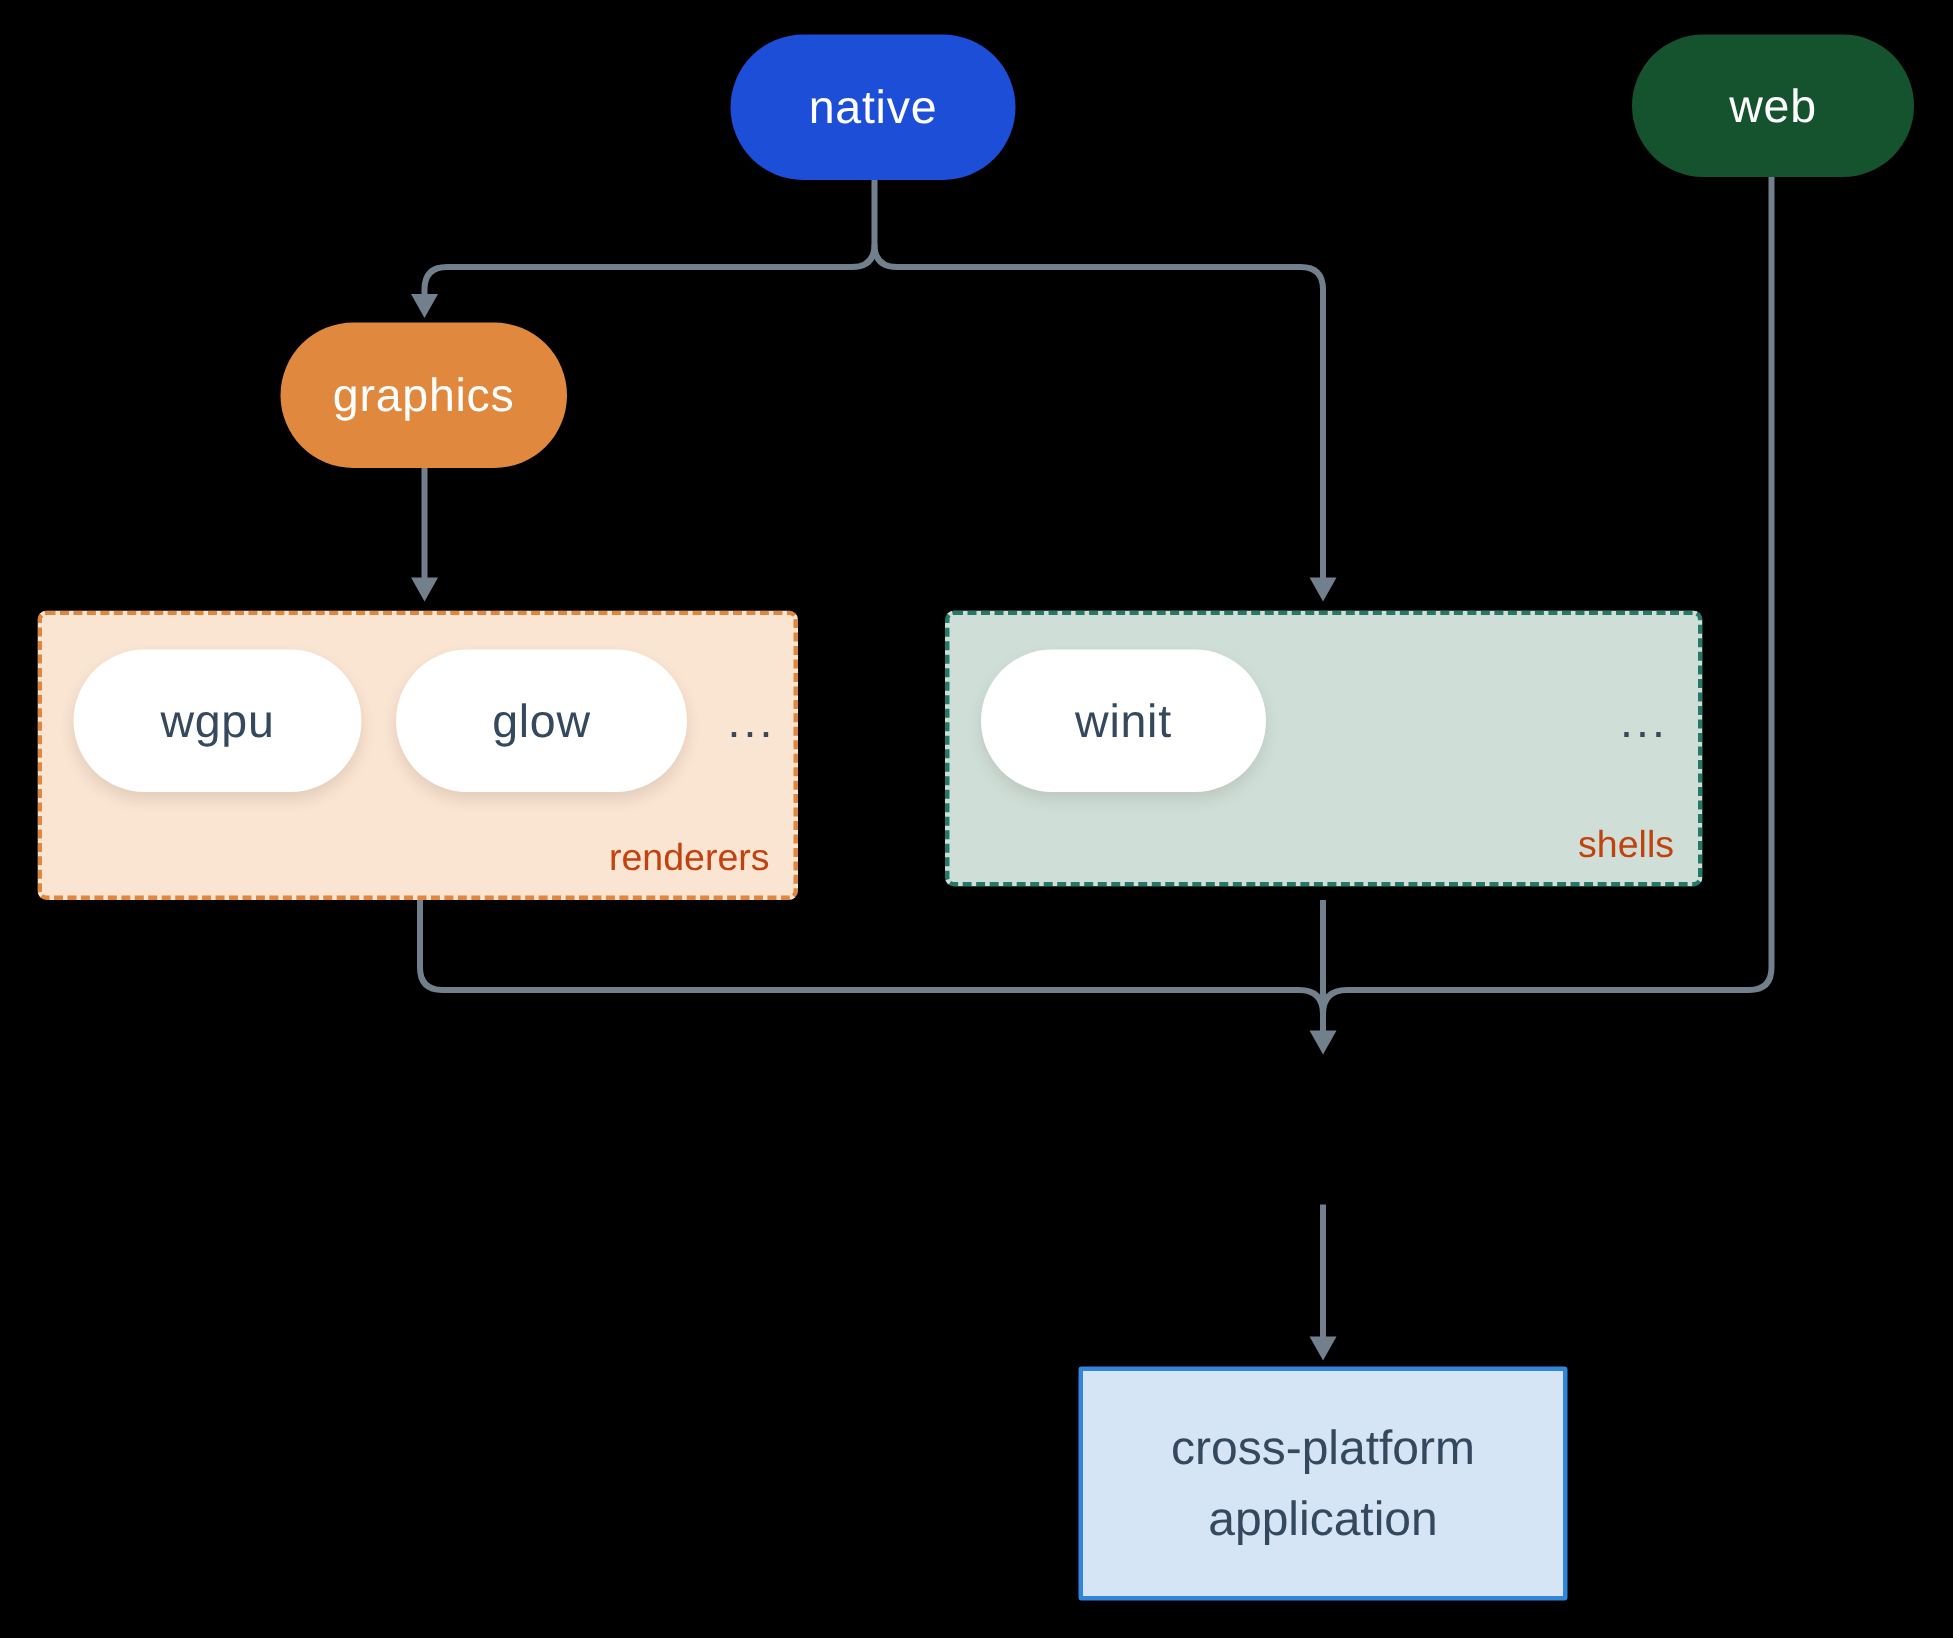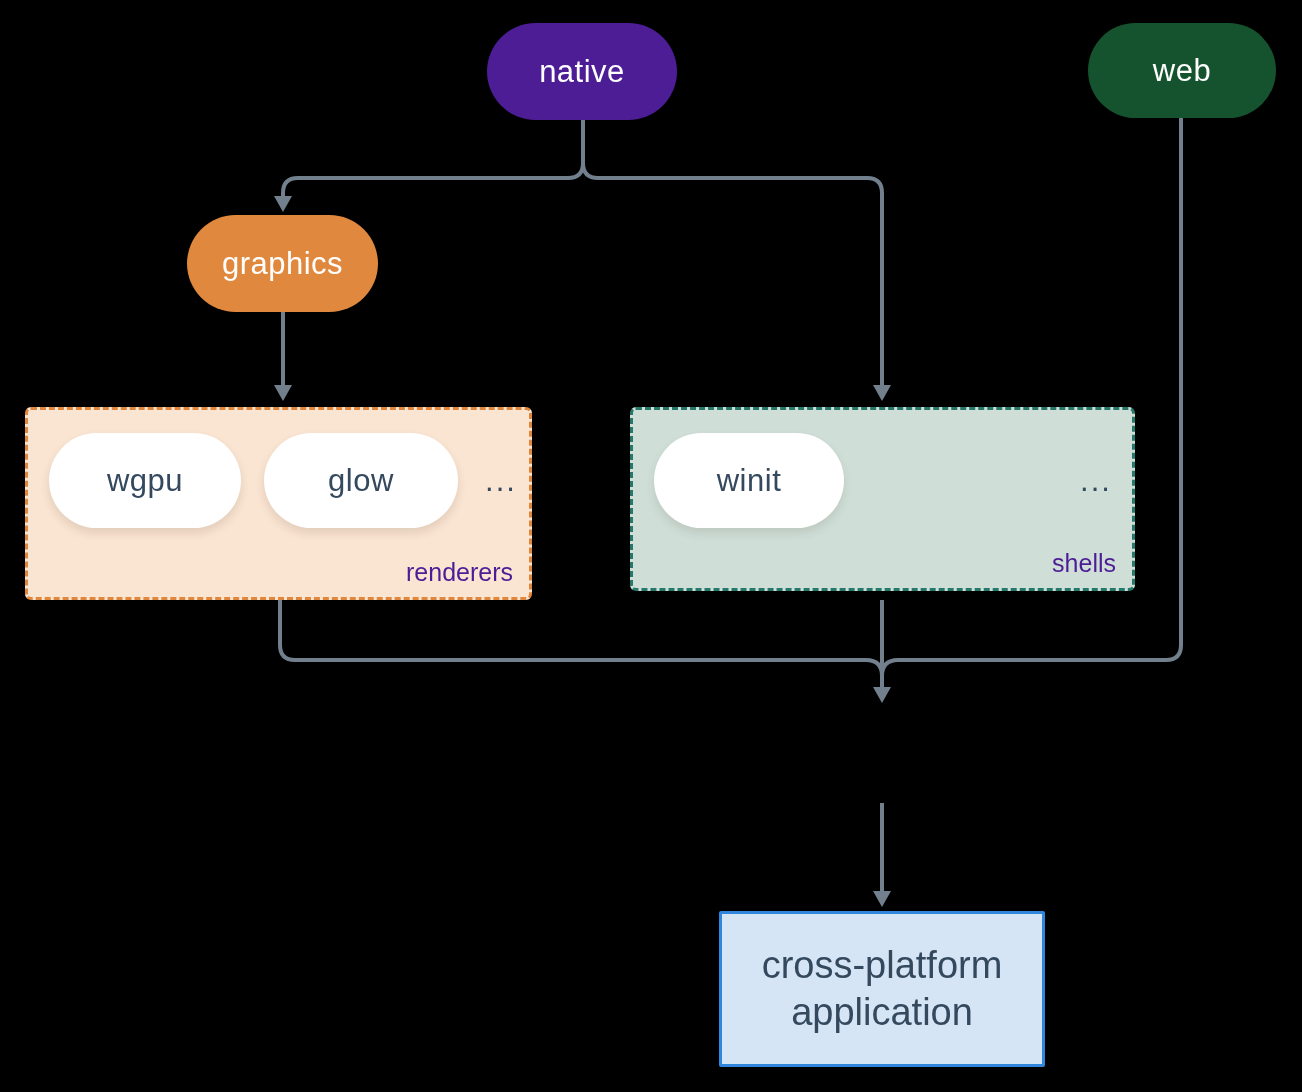--- a/index.html
+++ b/index.html
@@ -38,21 +38,21 @@
     border-radius: 999px;
     font-size: 31px;
     letter-spacing: 0.5px;
   }
   .pill.colored { color: #FFFFFF; }
   .pill.white {
     background: #FFFFFF;
     color: #35495E;
     box-shadow: 0 5px 10px rgba(60, 40, 20, 0.12);
   }
-  .node-native  { left: 487px; top: 23px;  width: 190px; height: 97px; background: #4c1d95; }
+  .node-native  { left: 487px; top: 23px;  width: 190px; height: 97px; background: #1d4ed8; }
   .node-web     { left: 1088px; top: 23px; width: 188px; height: 95px; background: #14532d; }
   .node-graphics{ left: 187px; top: 215px; width: 191px; height: 97px; background: #E0883D; }
   .node-iced    { left: 785px; top: 707px; width: 193px; height: 96px; background: #2B87D5; }
   .group {
     position: absolute;
     box-sizing: border-box;
     border-radius: 6px;
     text-decoration: underline;
   }
   .group-renderers {
@@ -81,37 +81,37 @@
     color: #35495E;
     font-size: 31px;
     letter-spacing: 2px;
   }
   .ellipsis-renderers { left: 448px; }
   .ellipsis-shells    { left: 438px; }
   .group-label {
     position: absolute;
     right: 16px;
     bottom: 10px;
-    color: #4c1d95;
+    color: #c2410c;
     font-size: 25px;
     margin-top: 45px;
   }
   .node-application {
     position: absolute;
     left: 719px; top: 911px; width: 326px; height: 156px;
     box-sizing: border-box;
     background: #D6E5F6;
     border: 3px solid #2F86DC;
     border-radius: 2px;
     display: flex;
     align-items: center;
     justify-content: center;
     text-align: center;
     color: #35495E;
-    font-size: 38px;
+    font-size: 32px;
     line-height: 47px;
   }
   .node-application span { display: block; width: 280px; }
 </style>
 </head>
 <body>
 
 <div class="canvas">
 
   <svg class="edges" viewBox="0 0 1302 1092" xmlns="http://www.w3.org/2000/svg">

